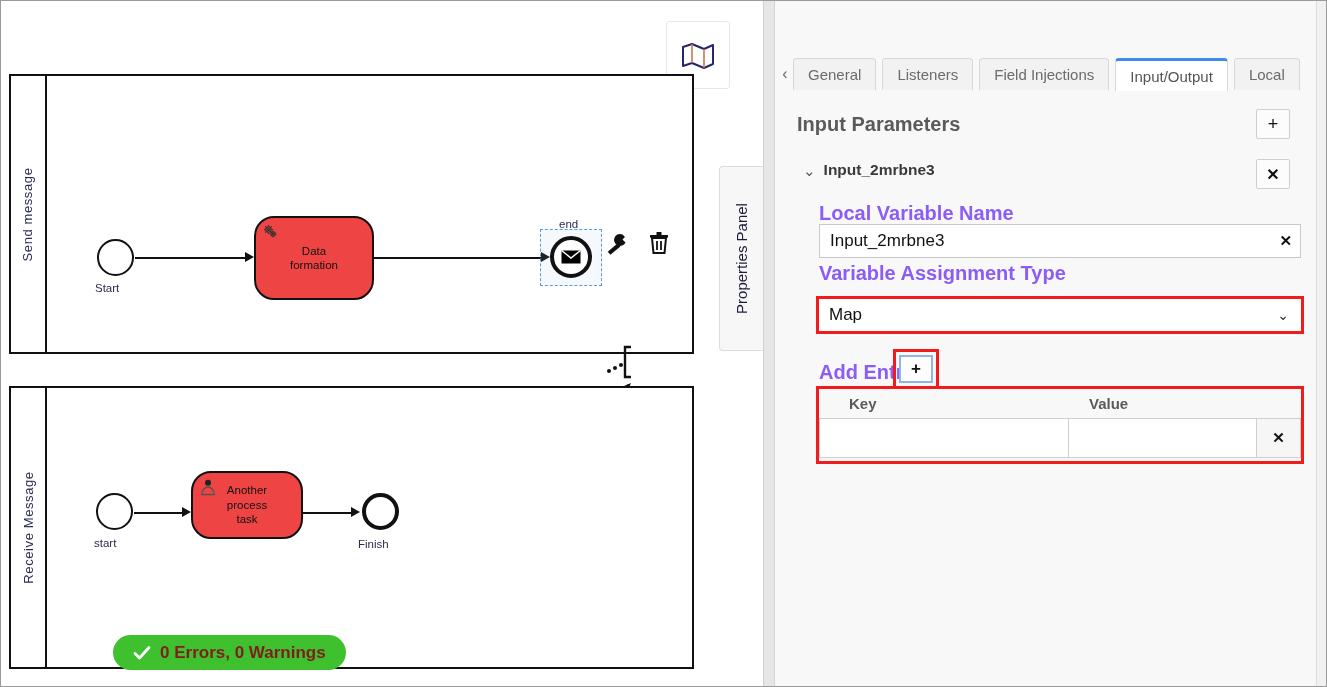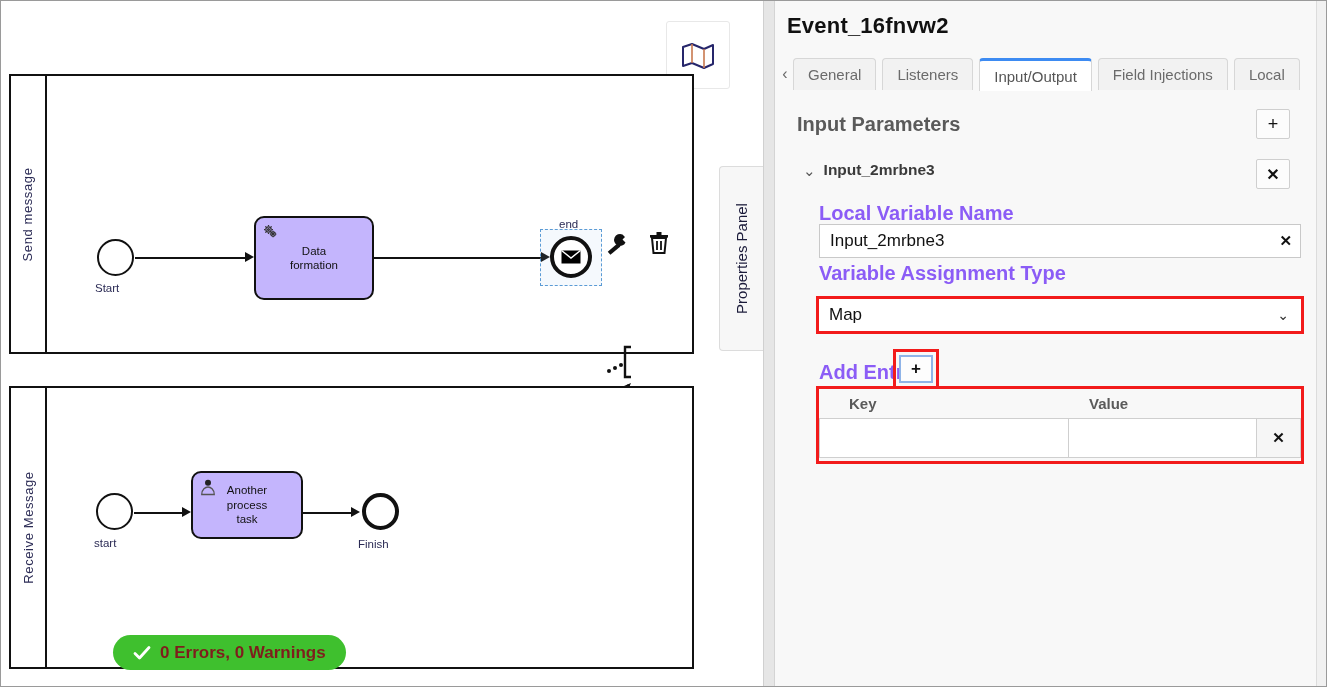--- a/index.html
+++ b/index.html
@@ -42,21 +42,21 @@
     font-size:13px;color:#2b2b55;letter-spacing:.6px;
   }
 
   
   .ev{position:absolute;border-radius:50%;box-sizing:border-box;background:#fff;}
   .ev-start{width:37px;height:37px;border:2px solid #111;}
   .ev-end-thick{width:37px;height:37px;border:4px solid #111;}
   .ev-msg{width:42px;height:42px;border:4px solid #111;display:flex;align-items:center;justify-content:center;}
   .lbl{position:absolute;font-size:11.5px;color:#2b2b55;white-space:nowrap;}
   .task{
-    position:absolute;background:#c4b5fd;border:2px solid #111;border-radius:10px;
+    position:absolute;background:#ef4444;border:2px solid #111;border-radius:20px;
     box-sizing:border-box;display:flex;align-items:center;justify-content:center;
     text-align:center;font-size:11.5px;color:#111;line-height:1.25;
   }
   .task .tasklabel{padding:0 6px;}
   .task-icon{position:absolute;left:5px;top:4px;width:20px;height:20px;}
   .flow{position:absolute;height:0;border-top:2px solid #111;}
   .arrowhead{
     position:absolute;width:0;height:0;
     border-top:5px solid transparent;border-bottom:5px solid transparent;
     border-left:9px solid #111;
@@ -329,36 +329,35 @@
     <div id="properties-tab">
       <span>Properties Panel</span>
     </div>
   </div>
 
   <div id="panel">
     <div id="panel-gutter"></div>
 
     <div id="panel-body">
 
-      <div id="panel-title">Event_16fnvw2</div>
 
       <div id="tabstrip">
         <div id="tab-scroll-left">‹</div>
         <div class="tabs-wrap">
           <div class="tab">
             <span>General</span>
           </div>
           <div class="tab">
             <span>Listeners</span>
           </div>
+          <div class="tab">
+            <span>Field Injections</span>
+          </div>
           <div class="tab active">
             <span>Input/Output</span>
-          </div>
-          <div class="tab">
-            <span>Field Injections</span>
           </div>
           <div class="tab">
             <span>Local</span>
           </div>
         </div>
       </div>
 
       <div id="content">
 
         <div class="section-head">Input Parameters</div>

